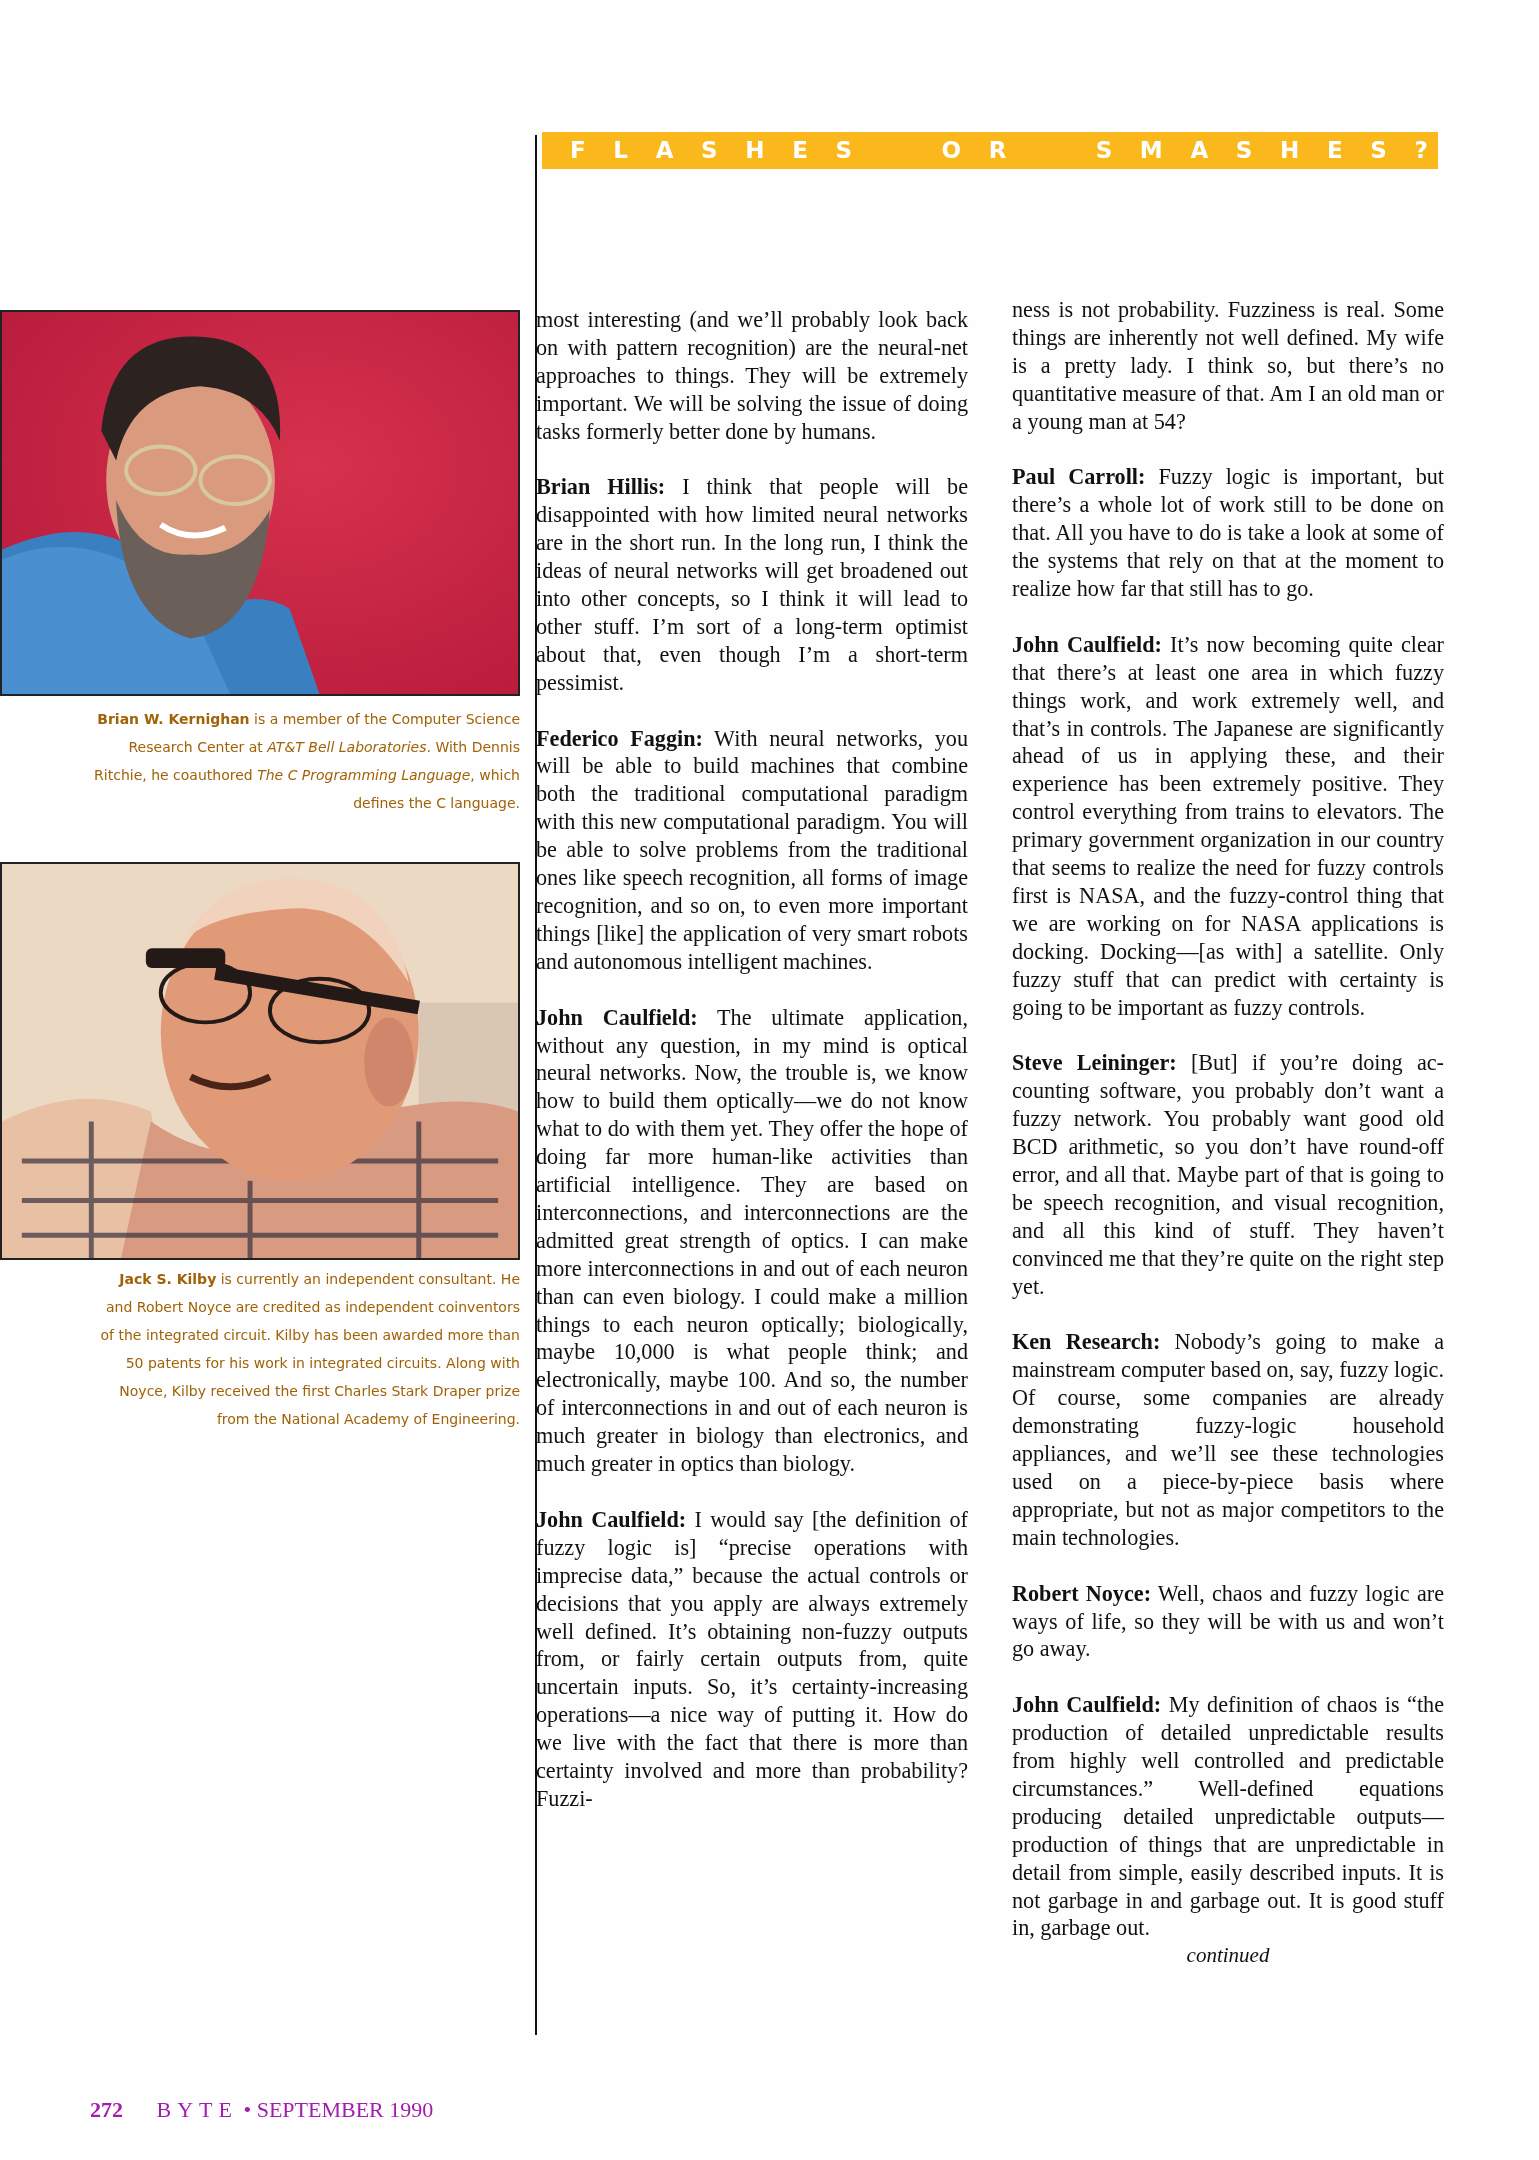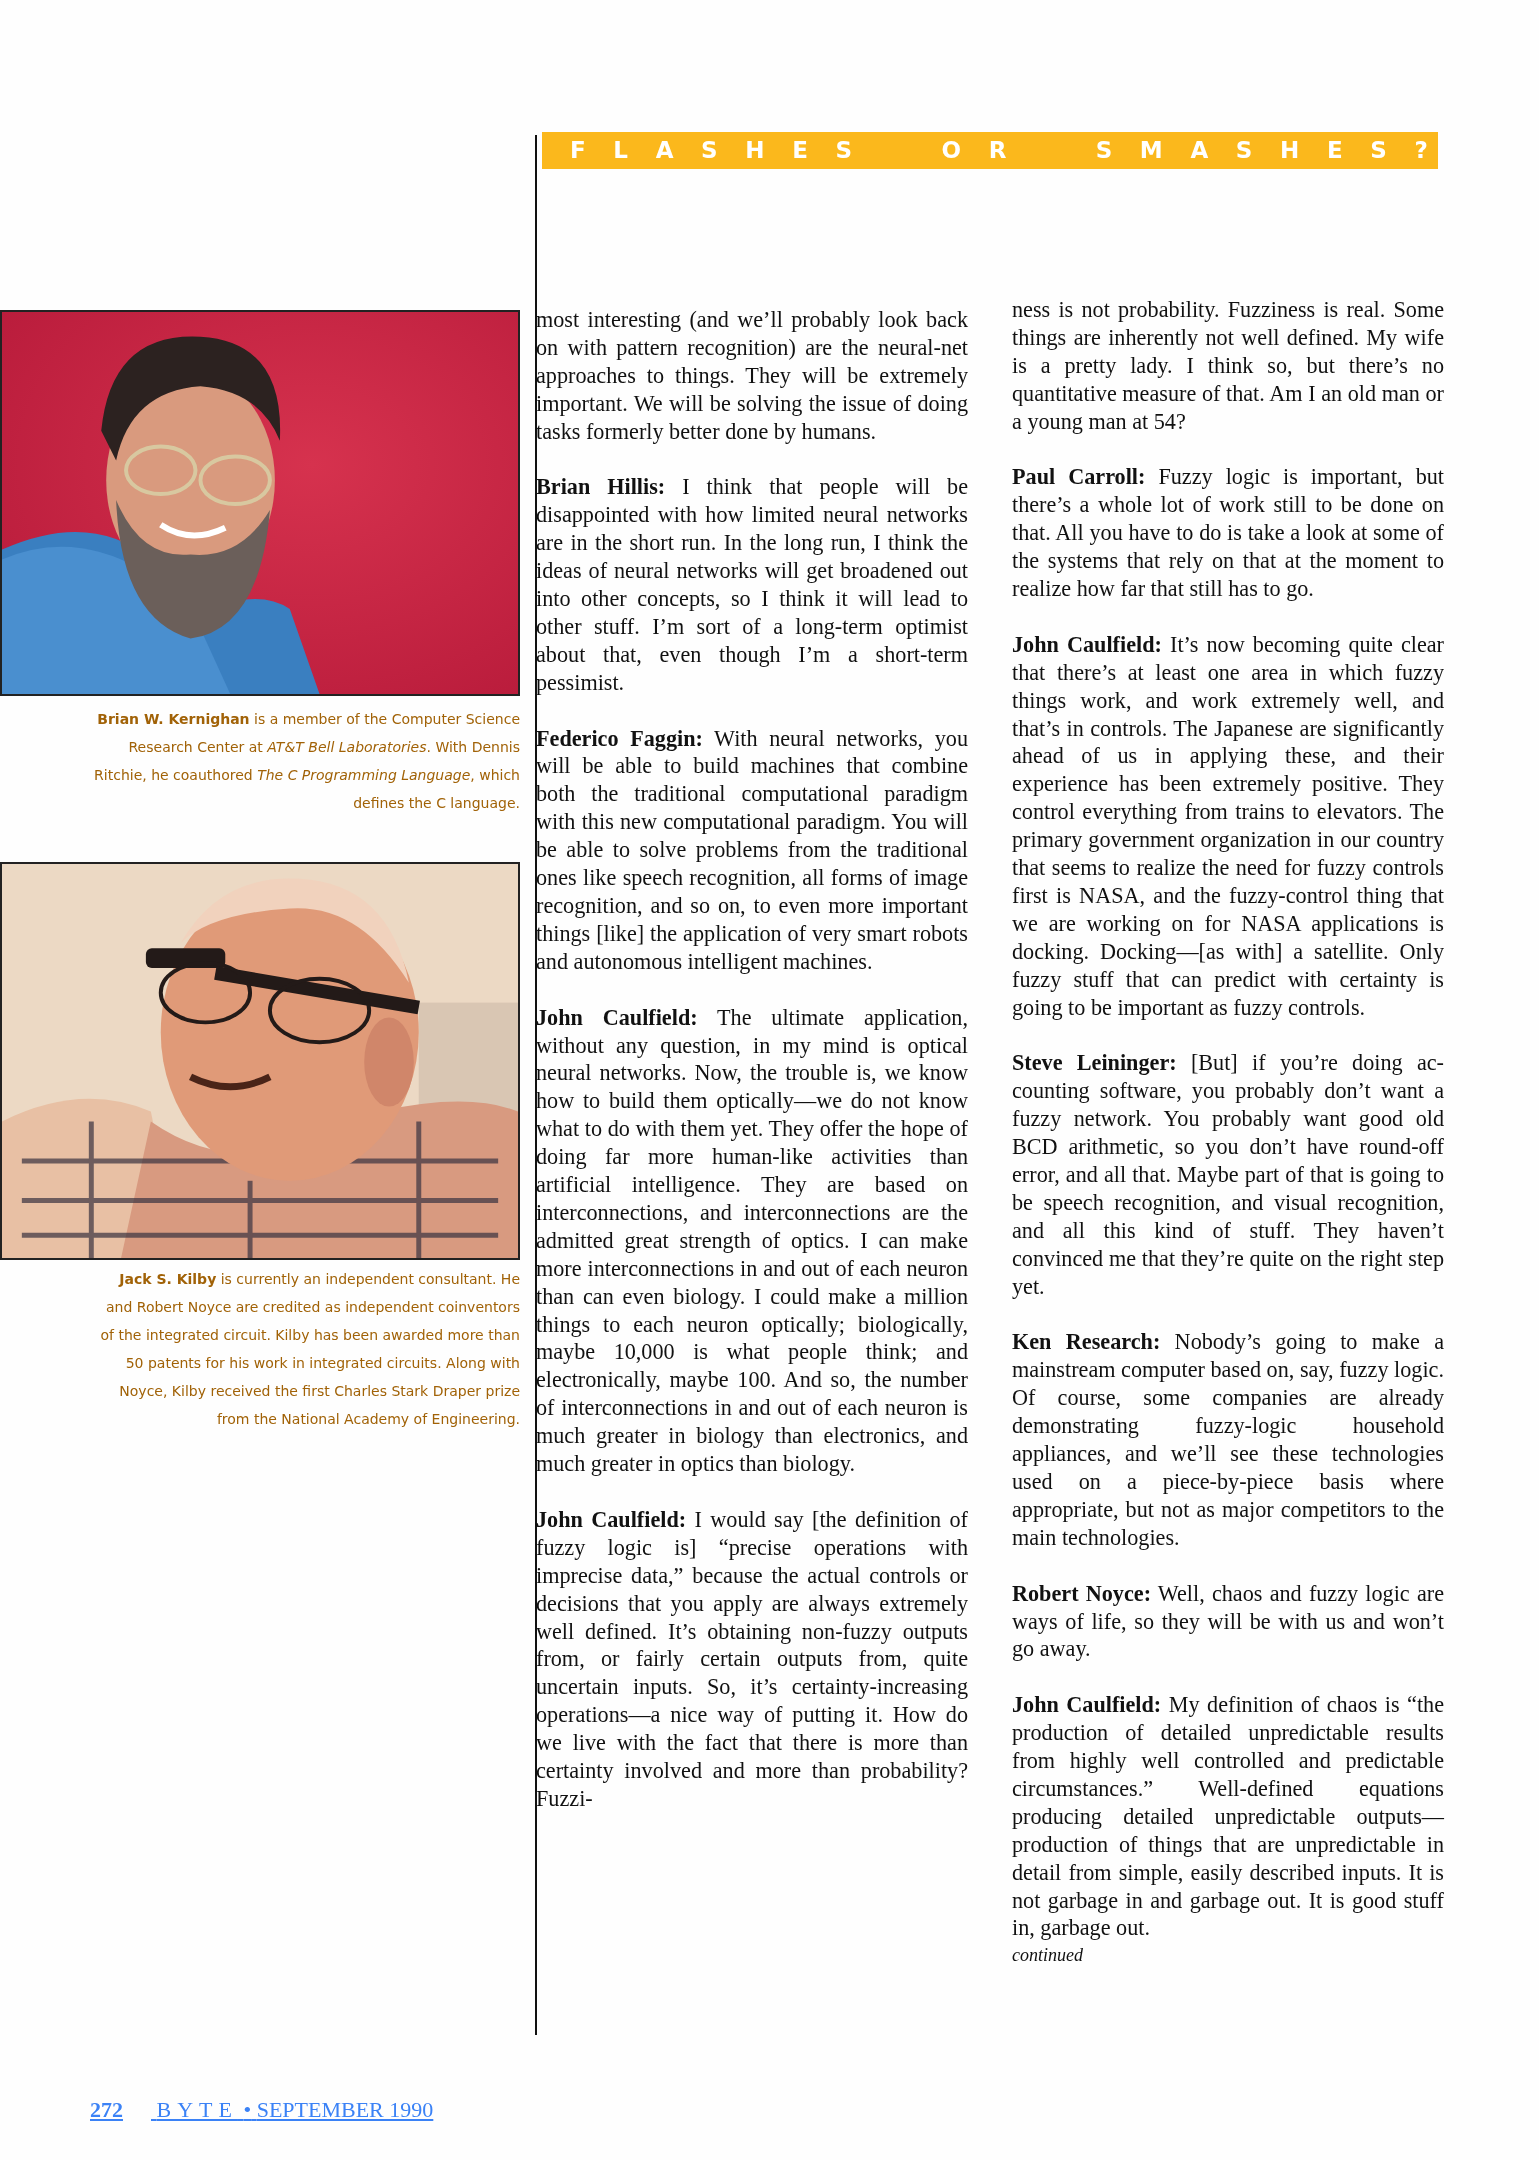--- a/index.html
+++ b/index.html
@@ -37,25 +37,25 @@
   .col {
     position: absolute; width: 432px;
     font-family: "Liberation Serif", serif; font-size: 22.2px; line-height: 27.9px; color: #111;
     text-align: justify; hyphens: manual;
   }
   .col1 { left: 536px; top: 306px; }
   .col2 { left: 1012px; top: 296px; }
   .col p { margin: 0 0 27.9px 0; }
   .col .spk { font-weight: bold; }
   .col .q { font-weight: bold; font-style: italic; }
-  .continued { text-align: left; font-style: italic; font-size: 18px; line-height: 22px; margin-top: -26px; }
+  .continued { text-align: center; font-style: italic; font-size: 21px; line-height: 22px; margin-top: -26px; }
 
   .footer {
     position: absolute; left: 90px; top: 2097px;
-    font-family: "Liberation Serif", serif; font-size: 22px; color: #3b82f6; white-space: nowrap; text-decoration: underline;
+    font-family: "Liberation Serif", serif; font-size: 22px; color: #a21caf; white-space: nowrap;
   }
   .footer .pg { font-weight: bold; margin-right: 28px; }
   .footer .mag { letter-spacing: 6px; }
 </style>
 </head>
 <body>
 
 <div class="page">
 
   <div class="banner">

